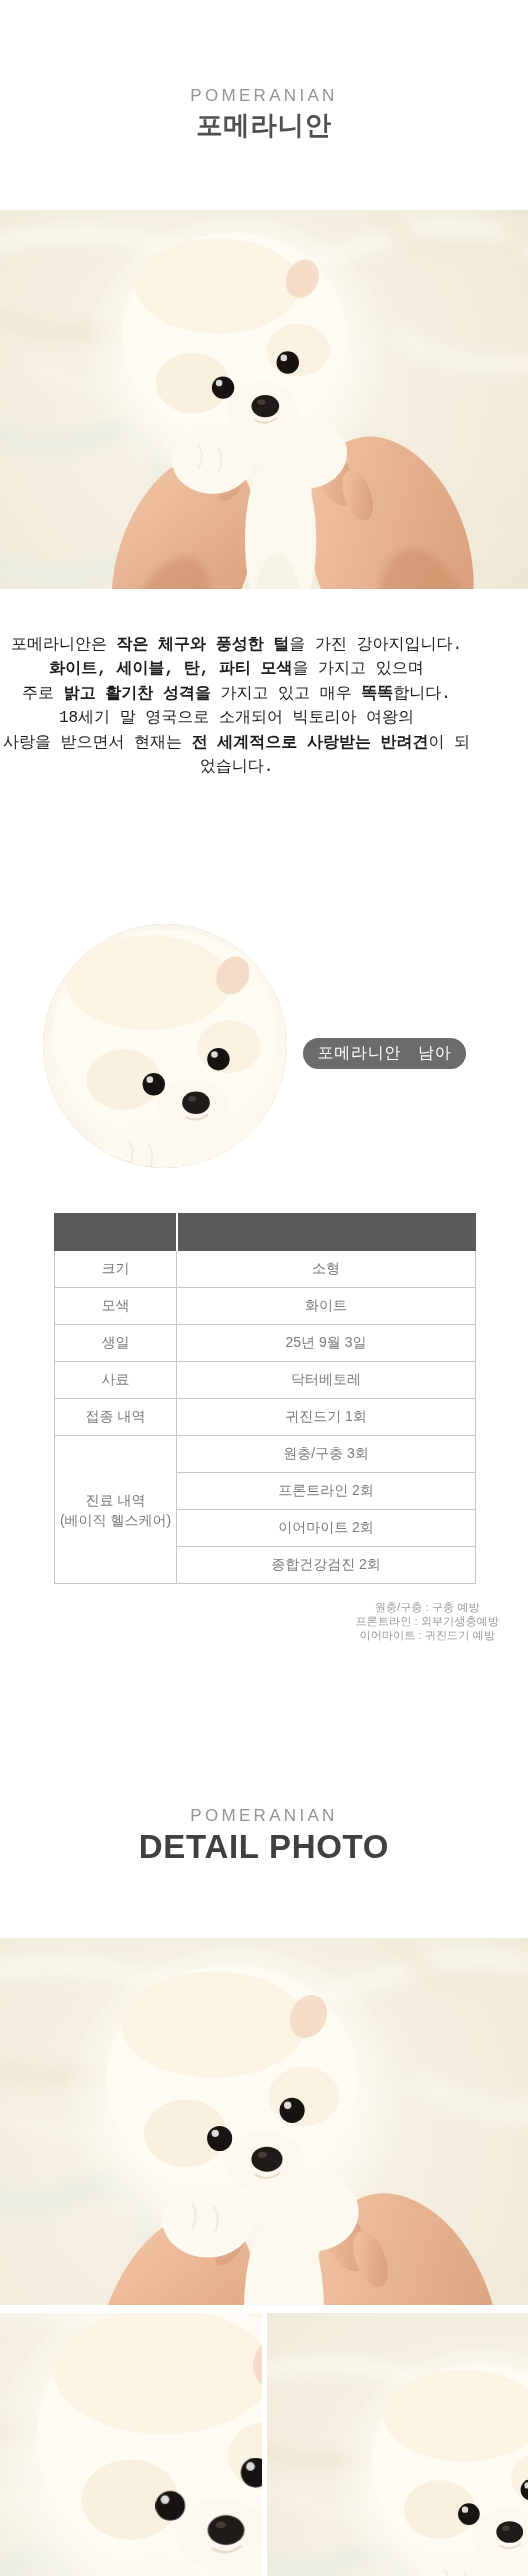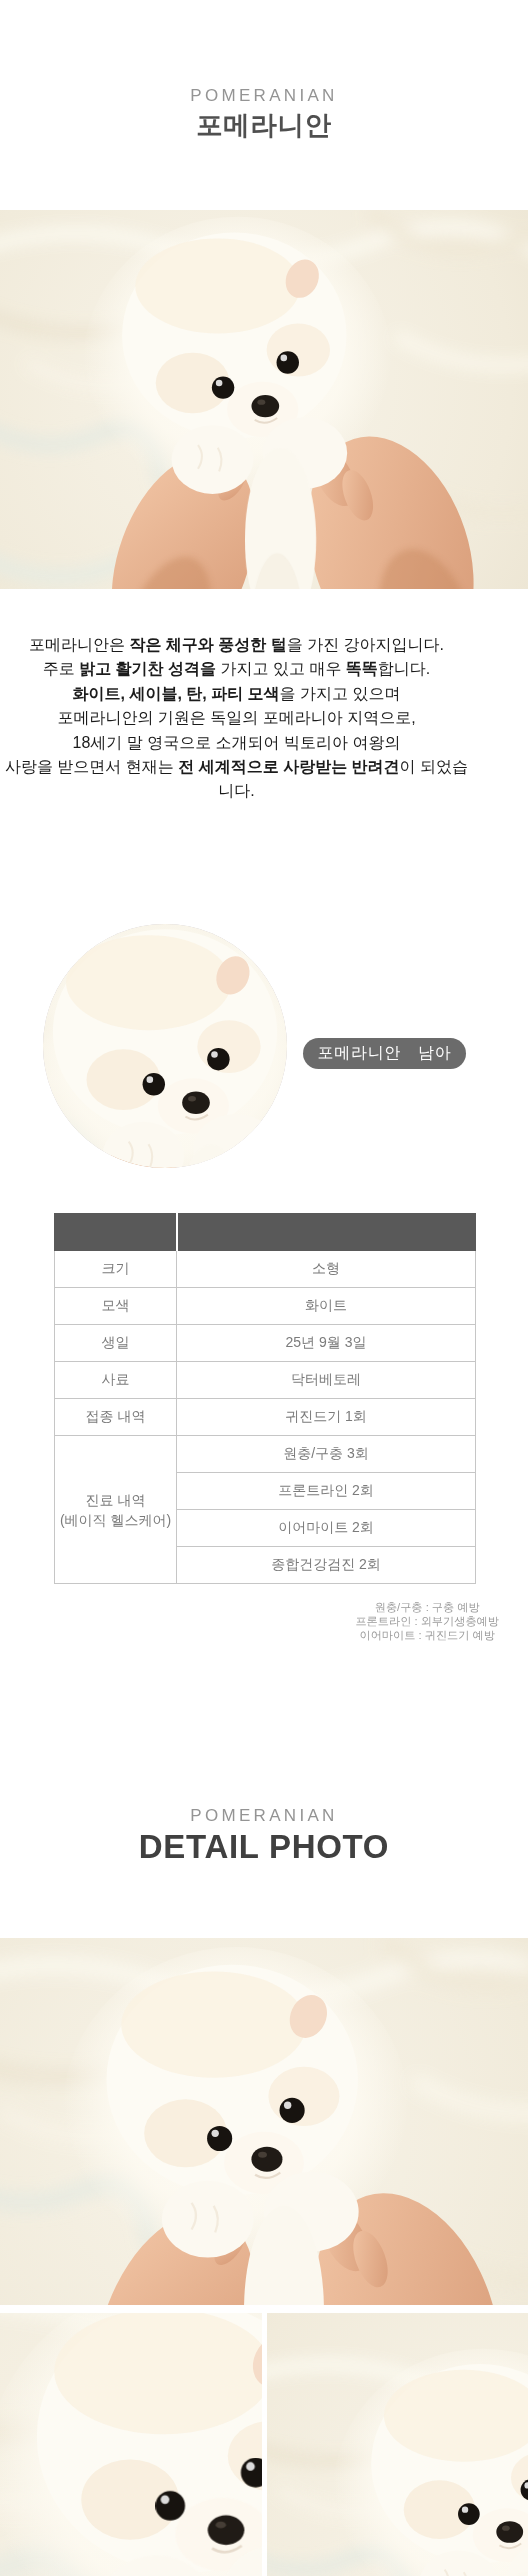--- a/index.html
+++ b/index.html
@@ -14,21 +14,21 @@
   .photo svg{display:block;width:100%;height:100%;}
   .photo-hero{top:194px;left:0;width:528px;height:379px;}
   .photo-detail{top:1922px;left:0;width:528px;height:367px;}
   .photo-grid-l{top:2297px;left:0;width:262px;height:279px;}
   .photo-grid-r{top:2297px;left:267px;width:262px;height:279px;}
   .photo-circle{top:908px;left:43px;width:244px;height:244px;border-radius:50%;
     box-shadow:inset 0 0 0 0.7px rgba(160,160,205,.35);}
   .photo-circle svg{border-radius:50%;}
 
   .intro{position:absolute;top:617px;left:0;width:473px;text-align:center;
-    font-family:Liberation Sans, sans-serif;font-size:16px;line-height:24.4px;color:#1b1b1b;}
+    font-family:Liberation Mono, monospace;font-size:16px;line-height:24.4px;color:#1b1b1b;}
   .intro .b{font-weight:700;}
 
   .badge{position:absolute;top:1022px;left:303px;width:163px;height:31px;border-radius:16px;
     background:#6b6b6b;color:#fff;display:flex;align-items:center;justify-content:center;
     font-size:16px;letter-spacing:0.7px;}
   .badge .gap{display:inline-block;width:17px;}
 
   table.info{position:absolute;top:1197px;left:54px;width:422px;border-collapse:collapse;
     font-size:14px;color:#7b7b7b;table-layout:fixed;}
   table.info th,table.info td{border:0.7px solid #c6c6c6;text-align:center;vertical-align:middle;
@@ -134,23 +134,22 @@
   <div class="center-text big-title-ko" style="top:92px" data-name="page-title">포메라니안</div>
 
   <div class="photo photo-hero" data-name="hero-photo">
     <svg viewBox="0 0 800 574" data-name="puppy-illustration">
         <use href="#puppy-scene" xlink:href="#puppy-scene"></use>
       </svg>
   </div>
 
   <div class="intro" data-name="intro-paragraph">
     <div data-name="intro-line"><span>포메라니안은 </span><span class="b">작은 체구와 풍성한 털</span><span>을 가진 강아지입니다.</span></div>
+    <div data-name="intro-line"><span class="b">화이트, 세이블, 탄, 파티 모색</span><span>을 가지고 있으며</span></div>
     <div data-name="intro-line"><span>주로 </span><span class="b">밝고 활기찬 성격을</span><span> 가지고 있고 매우 </span><span class="b">똑똑</span><span>합니다.</span></div>
-    <div data-name="intro-line"><span class="b">화이트, 세이블, 탄, 파티 모색</span><span>을 가지고 있으며</span></div>
-    <div data-name="intro-line"><span>포메라니안의 기원은 독일의 포메라니아 지역으로,</span></div>
     <div data-name="intro-line"><span>18세기 말 영국으로 소개되어 빅토리아 여왕의</span></div>
     <div data-name="intro-line"><span>사랑을 받으면서 현재는 </span><span class="b">전 세계적으로 사랑받는 반려견</span><span>이 되었습니다.</span></div>
   </div>
 
   <div class="photo photo-circle" data-name="profile-photo-circle">
     <svg viewBox="170 26 370 370" data-name="puppy-face-illustration">
         <use href="#puppy-scene" xlink:href="#puppy-scene"></use>
       </svg>
   </div>
 

